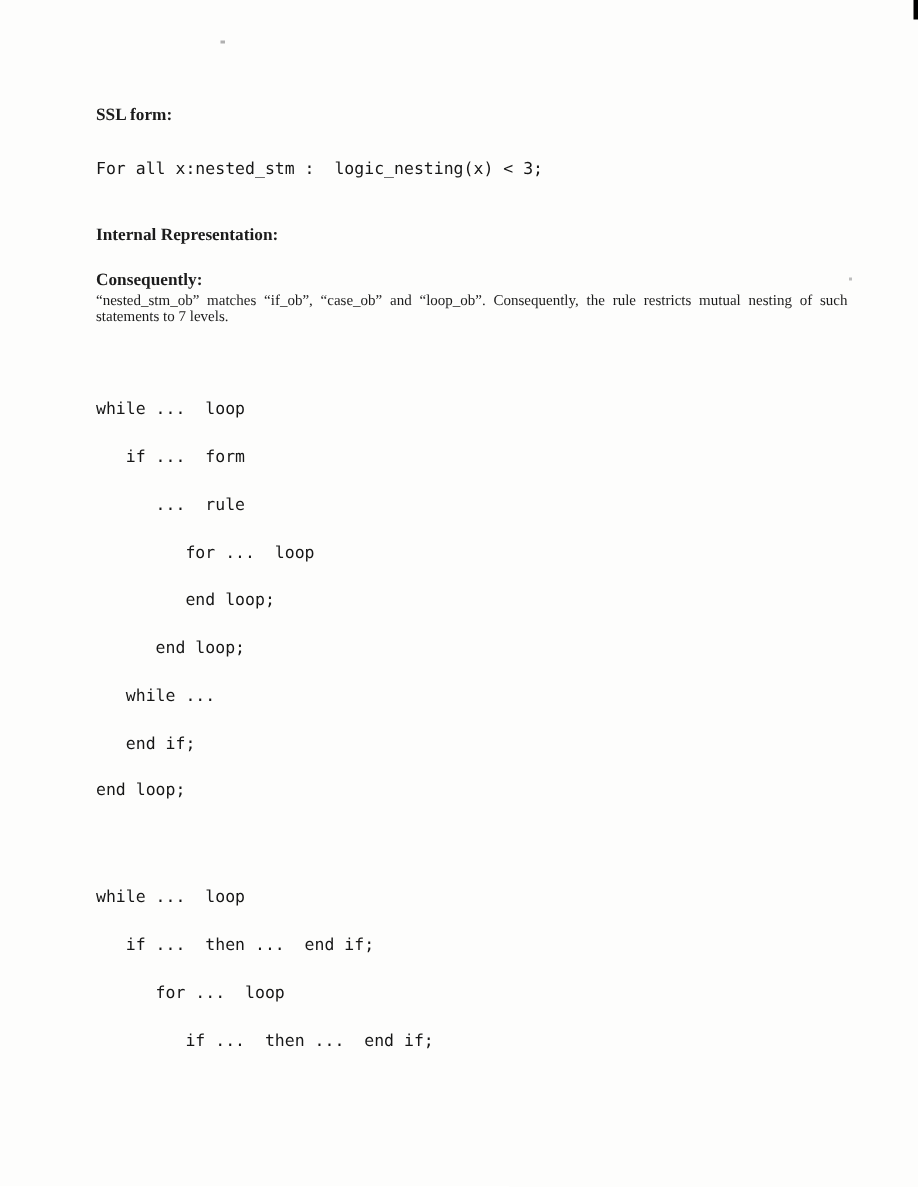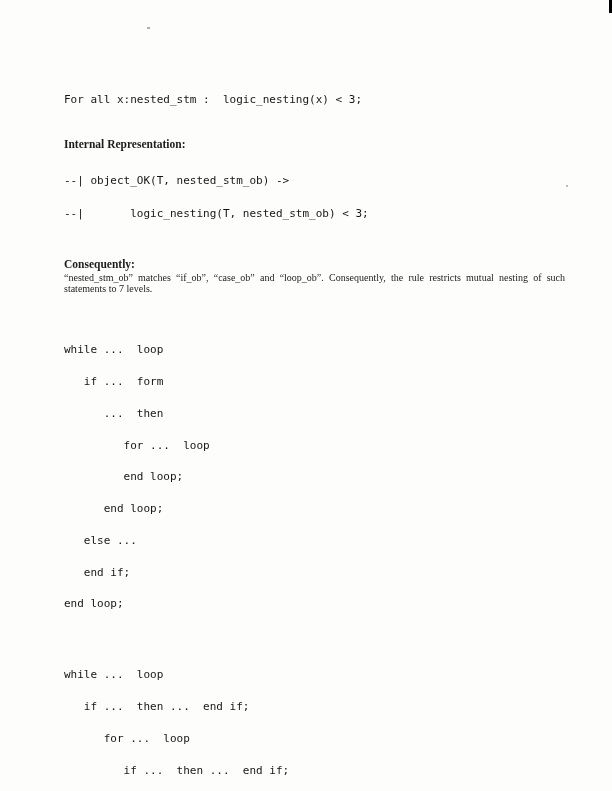--- a/index.html
+++ b/index.html
@@ -66,41 +66,38 @@
 </style>
 </head>
 <body>
 
 <div class="page">
 
   <div class="corner-mark"></div>
   <div class="tick-mark"></div>
   <div class="dot-mark"></div>
 
+  <div class="h">SSL form:</div>
   <div class="code mt1">
     <div>For all x:nested_stm :  logic_nesting(x) &lt; 3;</div>
   </div>
 
   <div class="h mt12">Internal Representation:</div>
-  <div class="code mt2">
-    <div>--| object_OK(T, nested_stm_ob) -&gt;</div>
-    <div>--|       logic_nesting(T, nested_stm_ob) &lt; 3;</div>
-  </div>
 
   <div class="h mt17">Consequently:</div>
   <p class="para mt1">“nested_stm_ob” matches “if_ob”, “case_ob” and “loop_ob”. Consequently, the rule restricts mutual nesting of such statements to 7 levels.</p>
 
   <div class="code example mt30">
     <div>while ...  loop</div>
     <div>   if ...  form</div>
-    <div>      ...  then</div>
+    <div>      ...  rule</div>
     <div>         for ...  loop</div>
     <div>         end loop;</div>
     <div>      end loop;</div>
-    <div>   else ...</div>
+    <div>   while ...</div>
     <div>   end if;</div>
     <div>end loop;</div>
   </div>
 
   <div class="code example mt18">
     <div>while ...  loop</div>
     <div>   if ...  then ...  end if;</div>
     <div>      for ...  loop</div>
     <div>         if ...  then ...  end if;</div>
     

